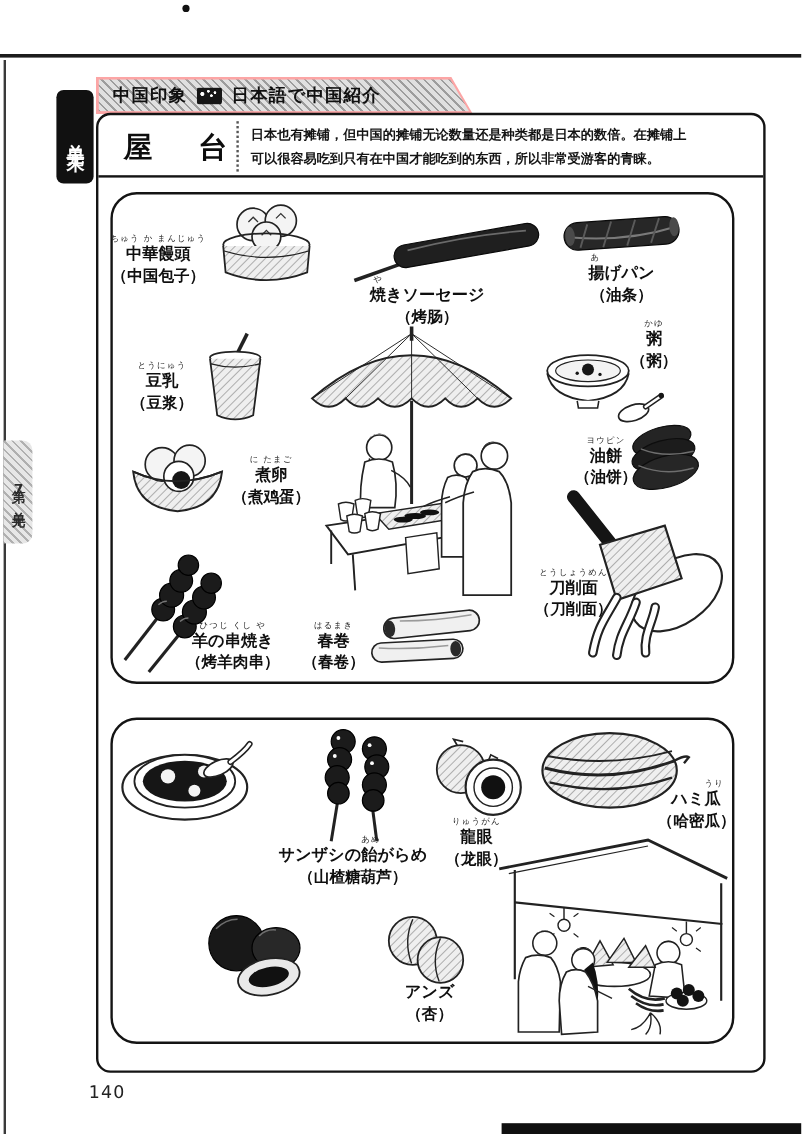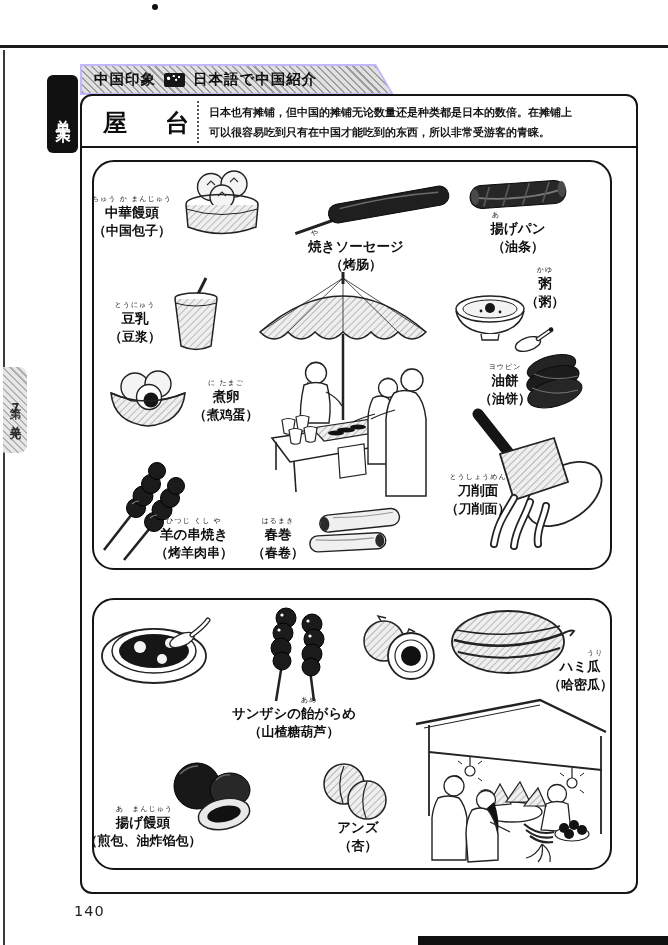--- a/index.html
+++ b/index.html
@@ -4,21 +4,21 @@
 <style>
 *{margin:0;padding:0;box-sizing:border-box}
 body{background:#fff;font-family:"DejaVu Sans",sans-serif}
 .page{position:relative;width:668px;height:945px;background:#fff;overflow:hidden;color:#1a1a1a}
 .watermark{position:absolute;top:13px;right:16px;font-size:13px;color:#a9a9a9;letter-spacing:.5px}
 .top-rule{position:absolute;left:0;top:45px;width:668px;height:2.5px;background:#1c1c1c}
 .left-line{position:absolute;left:3px;top:50px;width:2px;height:895px;background:#3a3a3a}
 .ink-dot{position:absolute;left:152px;top:4px;width:6px;height:6px;border-radius:50%;background:#111}
 .unit-tab{position:absolute;left:47px;top:75px;width:31px;height:78px;background:#111;border-radius:6px;color:#fff;writing-mode:vertical-rl;text-orientation:upright;font-size:15px;font-weight:bold;letter-spacing:4px;display:flex;align-items:center;justify-content:center}
 .edge-tab{position:absolute;left:3px;top:367px;width:24px;height:86px;background:repeating-linear-gradient(45deg,#b0b0b0 0 1.5px,#e7e7e7 1.5px 5px);border-radius:0 8px 8px 0;color:#2b2b2b;writing-mode:vertical-rl;text-orientation:upright;font-size:11.5px;font-weight:bold;letter-spacing:2px;display:flex;align-items:center;justify-content:center}
-.header-tab{position:absolute;left:80px;top:64px;width:314px;height:31px;clip-path:polygon(0 0,296px 0,314px 31px,0 31px);background:#c4b5fd}
+.header-tab{position:absolute;left:80px;top:64px;width:314px;height:31px;clip-path:polygon(0 0,296px 0,314px 31px,0 31px);background:#fca5a5}
 .header-tab .inner{position:absolute;left:2px;top:2px;width:310px;height:27px;clip-path:polygon(0 0,293px 0,309px 27px,0 27px);background:repeating-linear-gradient(45deg,#9d9d9d 0 1.5px,#e0e0e0 1.5px 5px);display:flex;align-items:center;gap:8px;padding-left:12px;font-weight:bold;font-size:14.5px;color:#101010;letter-spacing:1px}
 .flag{width:21px;height:14px;border-radius:2px;flex:0 0 auto;background-color:#161616;background-image:radial-gradient(circle at 22% 38%,#fff 1.4px,transparent 2px),radial-gradient(circle at 46% 22%,#fff .9px,transparent 1.4px),radial-gradient(circle at 58% 48%,#fff .9px,transparent 1.4px),radial-gradient(circle at 72% 30%,#fff .9px,transparent 1.4px)}
 .outer-box{position:absolute;left:80px;top:94px;width:558px;height:800px;border:2.5px solid #141414;border-radius:12px;background:#fff}
 .title-sep{position:absolute;left:82px;top:146px;width:554px;height:2px;background:#141414}
 .main-title{position:absolute;left:103px;top:107px;font-size:24px;font-weight:bold;letter-spacing:15px;color:#0d0d0d;white-space:nowrap}
 .title-divider{position:absolute;left:197px;top:101px;height:42px;border-left:2px dotted #555}
 .desc{position:absolute;left:209px;top:103px;width:400px;font-size:11px;font-weight:bold;line-height:20px;color:#141414}
 .desc div{white-space:nowrap}
 .panel{position:absolute;border:2px solid #141414;border-radius:22px;background:#fff}
 .panel1{left:92px;top:160px;width:520px;height:410px}
@@ -415,32 +415,32 @@
     <div class="cn">（春卷）</div>
   </div>
 
 
   <div class="item-label f-p79" style="left:222px;top:696px;width:144px">
     <div class="furigana">あめ</div>
     <div class="jp">サンザシの飴がらめ</div>
     <div class="cn">（山楂糖葫芦）</div>
   </div>
 
+  <div class="item-label" style="left:364px;top:681px;width:66px">
+    <div class="furigana">りゅうがん</div>
+    <div class="jp">龍眼</div>
+    <div class="cn">（龙眼）</div>
+  </div>
 
   <div class="item-label f-p39" style="left:548px;top:649px;width:64px">
     <div class="furigana">うり</div>
     <div class="jp">ハミ瓜</div>
     <div class="cn">（哈密瓜）</div>
   </div>
 
-  <div class="item-label f-p38" style="left:78px;top:805px;width:130px">
-    <div class="furigana">あ　まんじゅう</div>
-    <div class="jp">揚げ饅頭</div>
-    <div class="cn">（煎包、油炸馅包）</div>
-  </div>
 
   <div class="item-label" style="left:328px;top:819px;width:60px">
     <div class="furigana"></div>
     <div class="jp">アンズ</div>
     <div class="cn">（杏）</div>
   </div>
 
   <div class="page-number">140</div>
   <div class="bottom-bar"></div>
 

